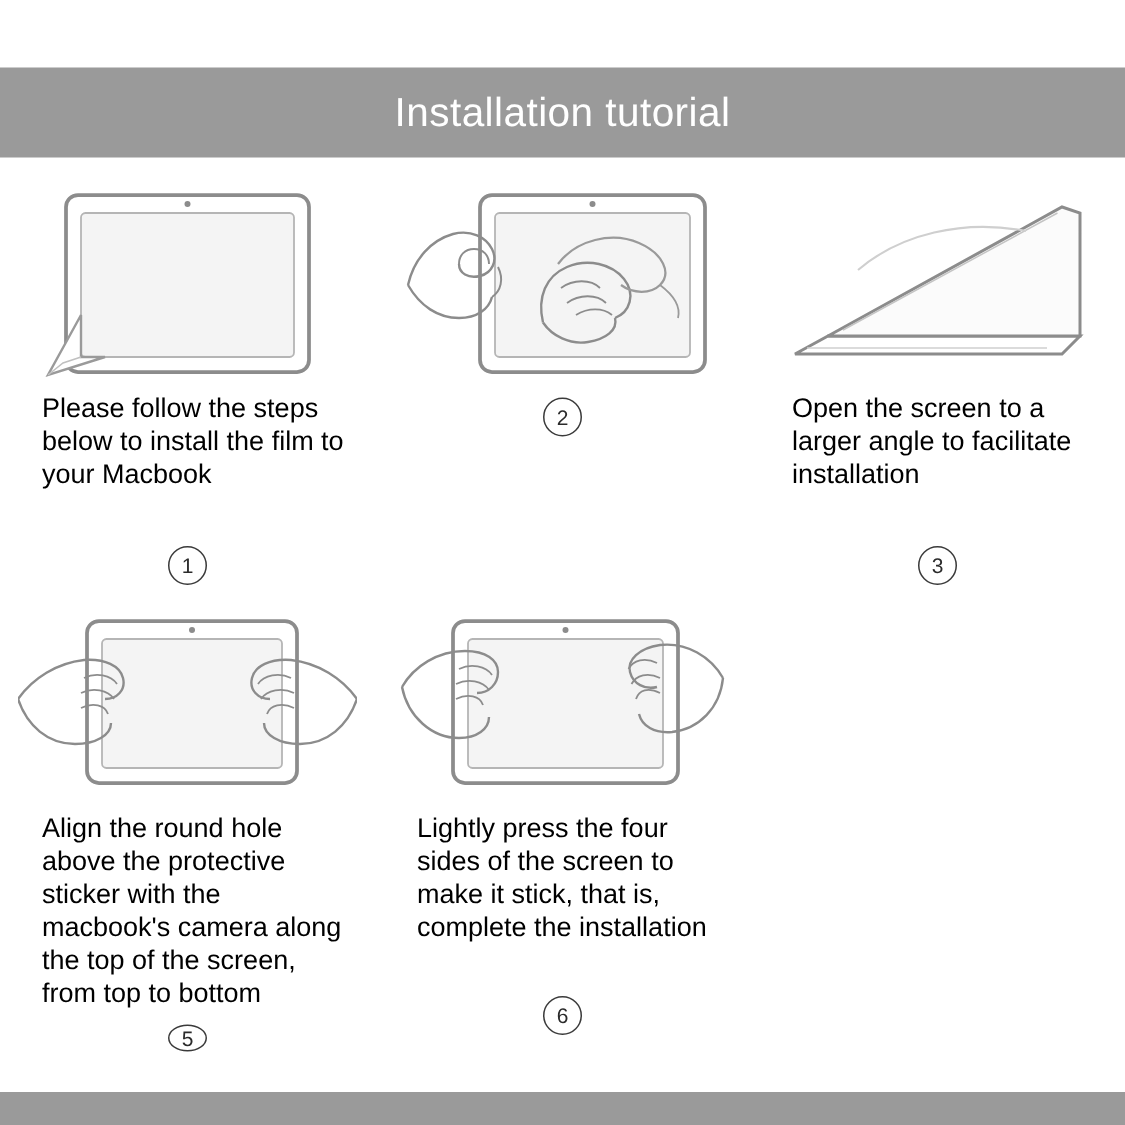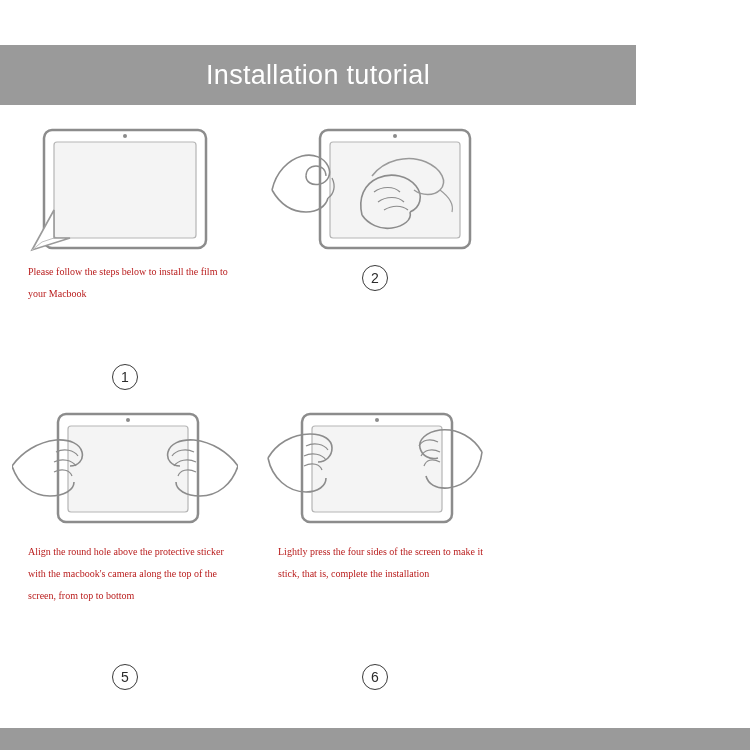--- a/index.html
+++ b/index.html
@@ -16,21 +16,21 @@
   .page {
     position: relative;
     width: 750px;
     height: 750px;
     background: #ffffff;
   }
   .header-band {
     position: absolute;
     left: 0;
     top: 45px;
-    width: 636px;
+    width: 750px;
     height: 60px;
     background: #9a9a9a;
     display: flex;
     align-items: center;
     justify-content: center;
   }
   .header-title {
     color: #ffffff;
     font-size: 27px;
     font-weight: normal;
@@ -60,28 +60,27 @@
     flex-direction: column;
     align-items: center;
   }
   .art {
     width: 226px;
     height: 135px;
     position: relative;
   }
   .caption {
     width: 100%;
-    font-size: 10px;
-    color: #b91c1c;
+    font-size: 18px;
+    color: #000000;
     line-height: 22px;
     padding-left: 16px;
     padding-right: 4px;
     box-sizing: border-box;
     margin-top: 6px;
-    font-family: Liberation Serif, serif;
   }
   .step-num {
     margin-top: 10px;
     width: 26px;
     height: 26px;
     border: 1.4px solid #3a3a3a;
     border-radius: 50%;
     display: flex;
     align-items: center;
     justify-content: center;
@@ -138,27 +137,42 @@
             <path d="M112 72 C120 66 132 66 138 72" fill="none" stroke="#8c8c8c" stroke-width="1.2"></path>
             <path d="M116 82 C124 76 136 76 142 82" fill="none" stroke="#8c8c8c" stroke-width="1.2"></path>
             <path d="M122 90 C130 85 140 85 146 90" fill="none" stroke="#8c8c8c" stroke-width="1.2"></path>
             <path d="M110 56 C122 40 146 34 164 42 C180 49 186 62 178 70 C172 76 160 76 152 70" fill="none" stroke="#9a9a9a" stroke-width="1.5"></path>
             <path d="M178 70 C186 76 192 84 190 92" fill="none" stroke="#9a9a9a" stroke-width="1.2"></path>
           </svg>
         </div>
         <div class="step-num">2</div>
       </div>
 
+      <div class="cell" style="height:270px;">
+        <div class="art">
+          <svg width="226" height="135" viewBox="0 0 226 135">
+            <path d="M18 116 L196 116 L208 104 L40 104 Z" fill="#ffffff" stroke="#8c8c8c" stroke-width="2"></path>
+            <path d="M40 104 L196 18 L208 22 L208 104 Z" fill="#fbfbfb" stroke="#8c8c8c" stroke-width="2"></path>
+            <path d="M50 100 L193 22" fill="none" stroke="#c4c4c4" stroke-width="1"></path>
+            <path d="M60 60 C88 36 130 26 172 34" fill="none" stroke="#cfcfcf" stroke-width="1.4"></path>
+            <path d="M26 112 L186 112" fill="none" stroke="#cfcfcf" stroke-width="1"></path>
+          </svg>
+        </div>
+        <div class="cap-box">
+          <div class="caption">Open the screen to a larger angle to facilitate installation</div>
+        </div>
+        <div class="step-num">3</div>
+      </div>
 
     </div>
 
     <div class="row2" style="display:flex; width:750px; margin-top:10px;">
 
 
-      <div class="cell" style="height:290px;justify-content:flex-end;">
+      <div class="cell" style="height:290px;">
         <div class="art">
           <svg width="226" height="135" viewBox="0 0 226 135">
             <rect x="46" y="14" width="140" height="108" rx="8" ry="8" fill="#ffffff" stroke="#8c8c8c" stroke-width="2.5"></rect>
             <rect x="56" y="26" width="120" height="86" rx="3" ry="3" fill="#f4f4f4" stroke="#b5b5b5" stroke-width="1.2"></rect>
             <circle cx="116" cy="20" r="2" fill="#8c8c8c"></circle>
             <path d="M0 66 C10 52 26 42 44 40 C58 39 68 44 70 52 C72 60 66 66 58 66" fill="none" stroke="#8c8c8c" stroke-width="1.6"></path>
             <path d="M0 66 C6 84 20 96 38 96 C52 96 62 90 62 82" fill="none" stroke="#8c8c8c" stroke-width="1.6"></path>
             <path d="M44 52 C52 48 62 50 66 56" fill="none" stroke="#8c8c8c" stroke-width="1.2"></path>
             <path d="M42 62 C50 58 60 60 64 66" fill="none" stroke="#8c8c8c" stroke-width="1.2"></path>
             <path d="M42 72 C50 68 58 70 60 76" fill="none" stroke="#8c8c8c" stroke-width="1.2"></path>

